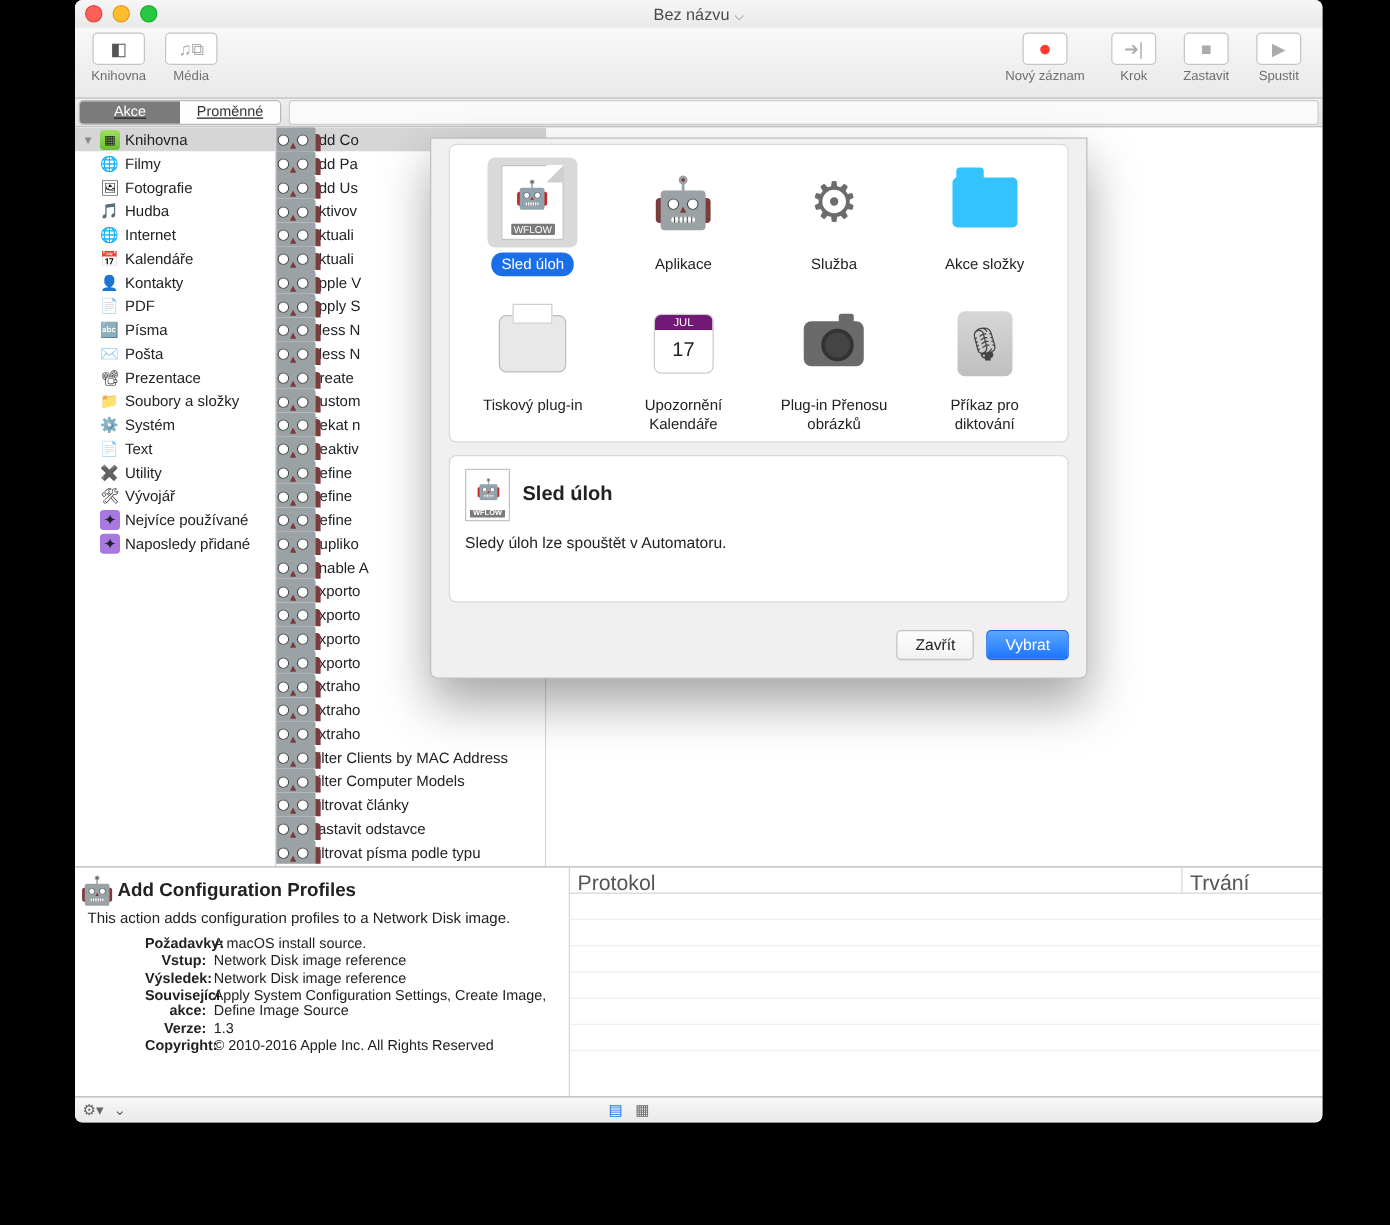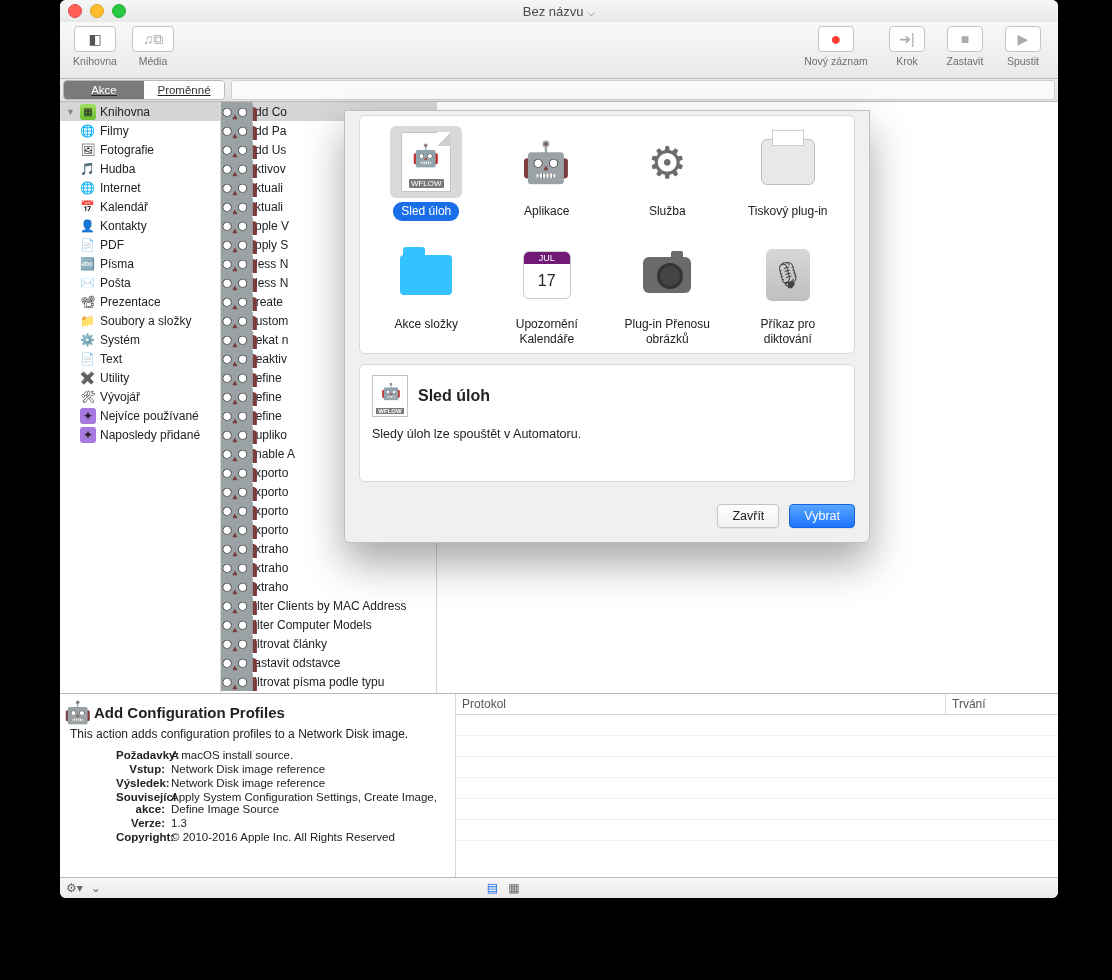--- a/index.html
+++ b/index.html
@@ -43,21 +43,21 @@
   .ic.pur{background:#a678e0;border-radius:3px;}
   .ic.robot{color:#6a6a6a;}
   
   .lower{height:183px;border-top:1px solid #b8b8b8;background:#fff;display:flex;}
   .info{flex:0 0 375px;border-right:1px solid #d6d6d6;padding:8px 10px;overflow:hidden;font-size:12px;}
   .info h2{margin:2px 0 6px;font-size:15px;display:flex;gap:8px;align-items:center;}
   .info .desc{margin:2px 0 8px;}
   .info .tbl{display:grid;grid-template-columns:95px 1fr;gap:2px 6px;font-size:11.5px;}
   .info .tbl .k{text-align:right;font-weight:600;margin-left:46px;}
   .protocol{flex:1;display:flex;flex-direction:column;}
-  .phdr{display:flex;border-bottom:1px solid #d6d6d6;height:20px;font-size:12px;color:#555;}
+  .phdr{display:flex;border-bottom:1px solid #d6d6d6;height:20px;font-size:17px;color:#555;}
   .phdr div{padding:3px 6px;}
   .phdr .c1{flex:1;border-right:1px solid #d6d6d6;}
   .phdr .c2{width:100px;}
   .prows{flex:1;}
   .prow{height:20px;border-bottom:1px solid #efefef;}
   
   .footer{height:20px;border-top:1px solid #b8b8b8;background:linear-gradient(#f8f8f8,#e9e9e9);display:flex;align-items:center;padding:0 6px;color:#666;font-size:12px;gap:8px;}
   .footer .r{display:flex;gap:10px;margin-left:378px;}
   
   .canvas{flex:1;display:flex;align-items:center;justify-content:center;position:relative;}
@@ -178,21 +178,21 @@
               <span>Hudba</span>
             </div>
             <div class="row">
               <span class="disc"></span>
               <span class="ic">🌐</span>
               <span>Internet</span>
             </div>
             <div class="row">
               <span class="disc"></span>
               <span class="ic">📅</span>
-              <span>Kalendář</span>
+              <span>Kalendáře</span>
             </div>
             <div class="row">
               <span class="disc"></span>
               <span class="ic">👤</span>
               <span>Kontakty</span>
             </div>
             <div class="row">
               <span class="disc"></span>
               <span class="ic">📄</span>
               <span>PDF</span>
@@ -455,32 +455,32 @@
         </div>
         <div class="doc">
           <div class="iconbox">
               <div class="docicon gear">⚙</div>
             </div>
           <div class="lbl">Služba</div>
         </div>
         <div class="doc">
           <div class="iconbox">
               <div class="docicon">
+                <div class="folder"></div>
+              </div>
+            </div>
+          <div class="lbl">Akce složky</div>
+        </div>
+        <div class="doc">
+          <div class="iconbox">
+              <div class="docicon">
                 <div class="printer"></div>
               </div>
             </div>
           <div class="lbl">Tiskový plug-in</div>
-        </div>
-        <div class="doc">
-          <div class="iconbox">
-              <div class="docicon">
-                <div class="folder"></div>
-              </div>
-            </div>
-          <div class="lbl">Akce složky</div>
         </div>
         <div class="doc">
           <div class="iconbox">
               <div class="docicon">
                 <div class="cal">
                   <div class="top">JUL</div>
                   <div class="num">17</div>
                 </div>
               </div>
             </div>

